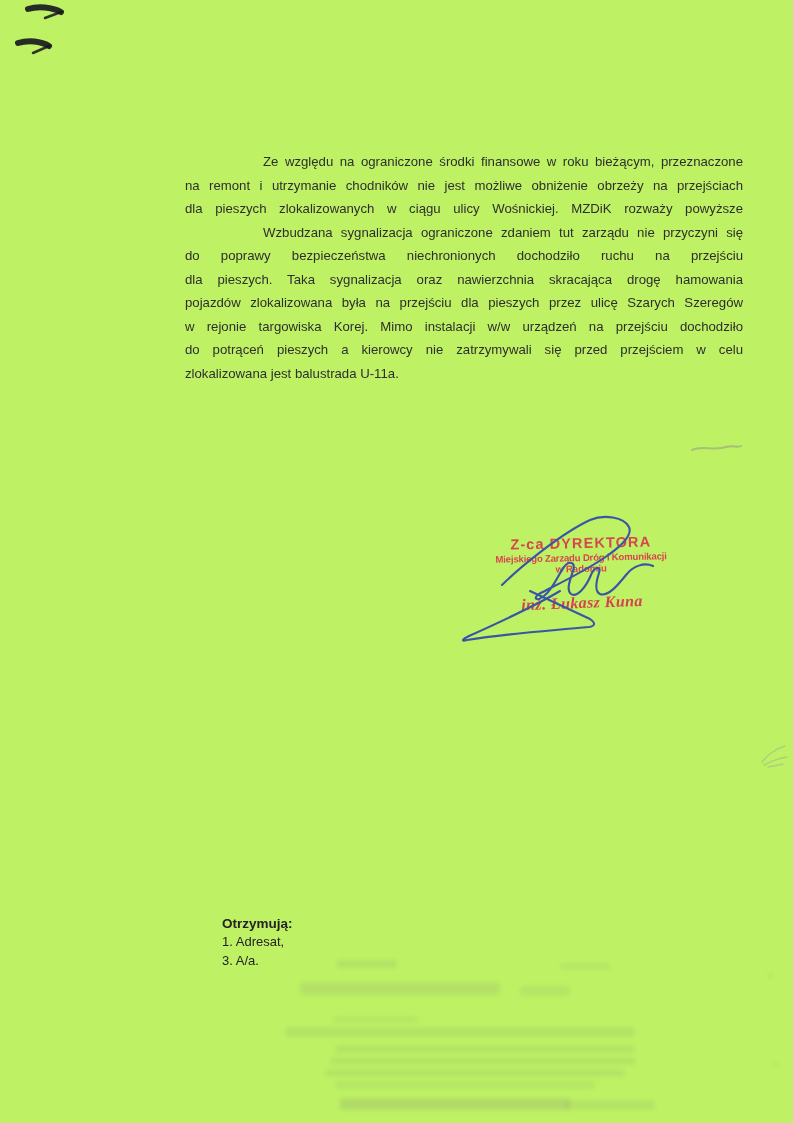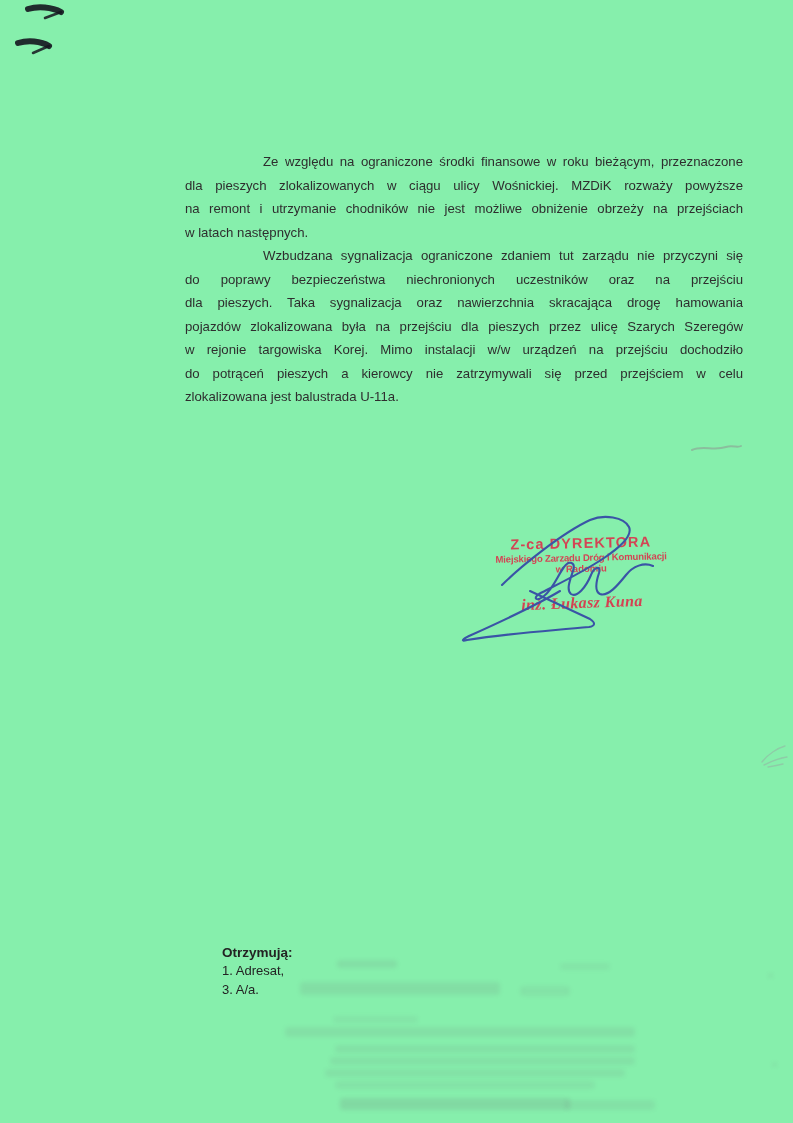--- a/index.html
+++ b/index.html
@@ -8,21 +8,21 @@
     --body-text:#2e2e2e;
   }
   html,body{margin:0;padding:0;}
   body{
     width:793px;height:1123px;
     background:#ffffff;
     position:relative;
     overflow:hidden;
     font-family:"Liberation Sans",sans-serif;
   }
-  .page{position:absolute;inset:0;background:#86efac;}
+  .page{position:absolute;inset:0;background:#bef264;}
 
   
   .body-text{
     position:absolute;left:185px;top:150px;width:558px;
     color:var(--body-text);
     font-size:13.2px;
   }
   .line{
     height:23.5px;line-height:23.5px;
     text-align:justify;text-align-last:justify;
@@ -51,21 +51,21 @@
     color:var(--stamp-red);
     transform:rotate(-2deg);
     white-space:nowrap;opacity:.95;
   }
 
   
   .signature{position:absolute;left:440px;top:505px;width:250px;height:160px;}
   .signature svg path{stroke:var(--signature-blue);fill:none;stroke-width:2.1;stroke-linecap:round;stroke-linejoin:round;}
 
   
-  .distribution{position:absolute;left:222px;top:943px;color:#232323;font-size:13px;}
+  .distribution{position:absolute;left:222px;top:914px;color:#232323;font-size:13px;}
   .dist-header{font-weight:bold;font-size:13.5px;height:19px;line-height:19px;}
   .dist-item{height:18.5px;line-height:18.5px;}
 
   
   .pen-marks{position:absolute;left:6px;top:0;width:80px;height:66px;}
   .smudge-a{position:absolute;left:688px;top:441px;width:56px;height:16px;opacity:.5;}
   .smudge-b{position:absolute;left:754px;top:736px;width:40px;height:36px;opacity:.4;}
   .ghost{position:absolute;background:#6b6b73;border-radius:3px;filter:blur(2.2px);}
 </style>
 </head>
@@ -77,25 +77,24 @@
     <svg width="80" height="66" viewBox="0 0 80 66">
       <path d="M 22 9 C 32 6, 46 7, 55 12" stroke="#15151f" stroke-width="6" fill="none" stroke-linecap="round" opacity="0.9"></path>
       <path d="M 55 12 L 39 18" stroke="#15151f" stroke-width="2.5" fill="none" stroke-linecap="round" opacity="0.85"></path>
       <path d="M 12 43 C 22 40, 35 41, 43 46" stroke="#15151f" stroke-width="6" fill="none" stroke-linecap="round" opacity="0.9"></path>
       <path d="M 43 46 L 27 53" stroke="#15151f" stroke-width="2.5" fill="none" stroke-linecap="round" opacity="0.85"></path>
     </svg>
   </div>
 
   <div class="body-text">
       <div class="line indent">Ze względu na ograniczone środki finansowe w roku bieżącym, przeznaczone</div>
+      <div class="line">na remont i utrzymanie chodników nie jest możliwe obniżenie obrzeży na przejściach</div>
       <div class="line">dla pieszych zlokalizowanych w ciągu ulicy Wośnickiej. MZDiK rozważy powyższe</div>
-      <div class="line">na remont i utrzymanie chodników nie jest możliwe obniżenie obrzeży na przejściach</div>
-      <div class="line last">w latach następnych.</div>
       <div class="line indent">Wzbudzana sygnalizacja ograniczone zdaniem tut zarządu nie przyczyni się</div>
-      <div class="line">do poprawy bezpieczeństwa niechronionych uczestników oraz na przejściu</div>
+      <div class="line">do poprawy bezpieczeństwa niechronionych dochodziło ruchu na przejściu</div>
       <div class="line">dla pieszych. Taka sygnalizacja oraz nawierzchnia skracająca drogę hamowania</div>
       <div class="line">pojazdów zlokalizowana była na przejściu dla pieszych przez ulicę Szarych Szeregów</div>
       <div class="line">w rejonie targowiska Korej. Mimo instalacji w/w urządzeń na przejściu dochodziło</div>
       <div class="line">do potrąceń pieszych a kierowcy nie zatrzymywali się przed przejściem w celu</div>
       <div class="line last">zlokalizowana jest balustrada U-11a.</div>
     </div>
 
   <div class="smudge-a">
     <svg width="56" height="16" viewBox="0 0 56 16">
       <path d="M 4 9 C 14 4, 26 10, 38 6 C 44 4, 50 7, 53 5" stroke="#8f8f8f" stroke-width="2" fill="none" stroke-linecap="round"></path>

